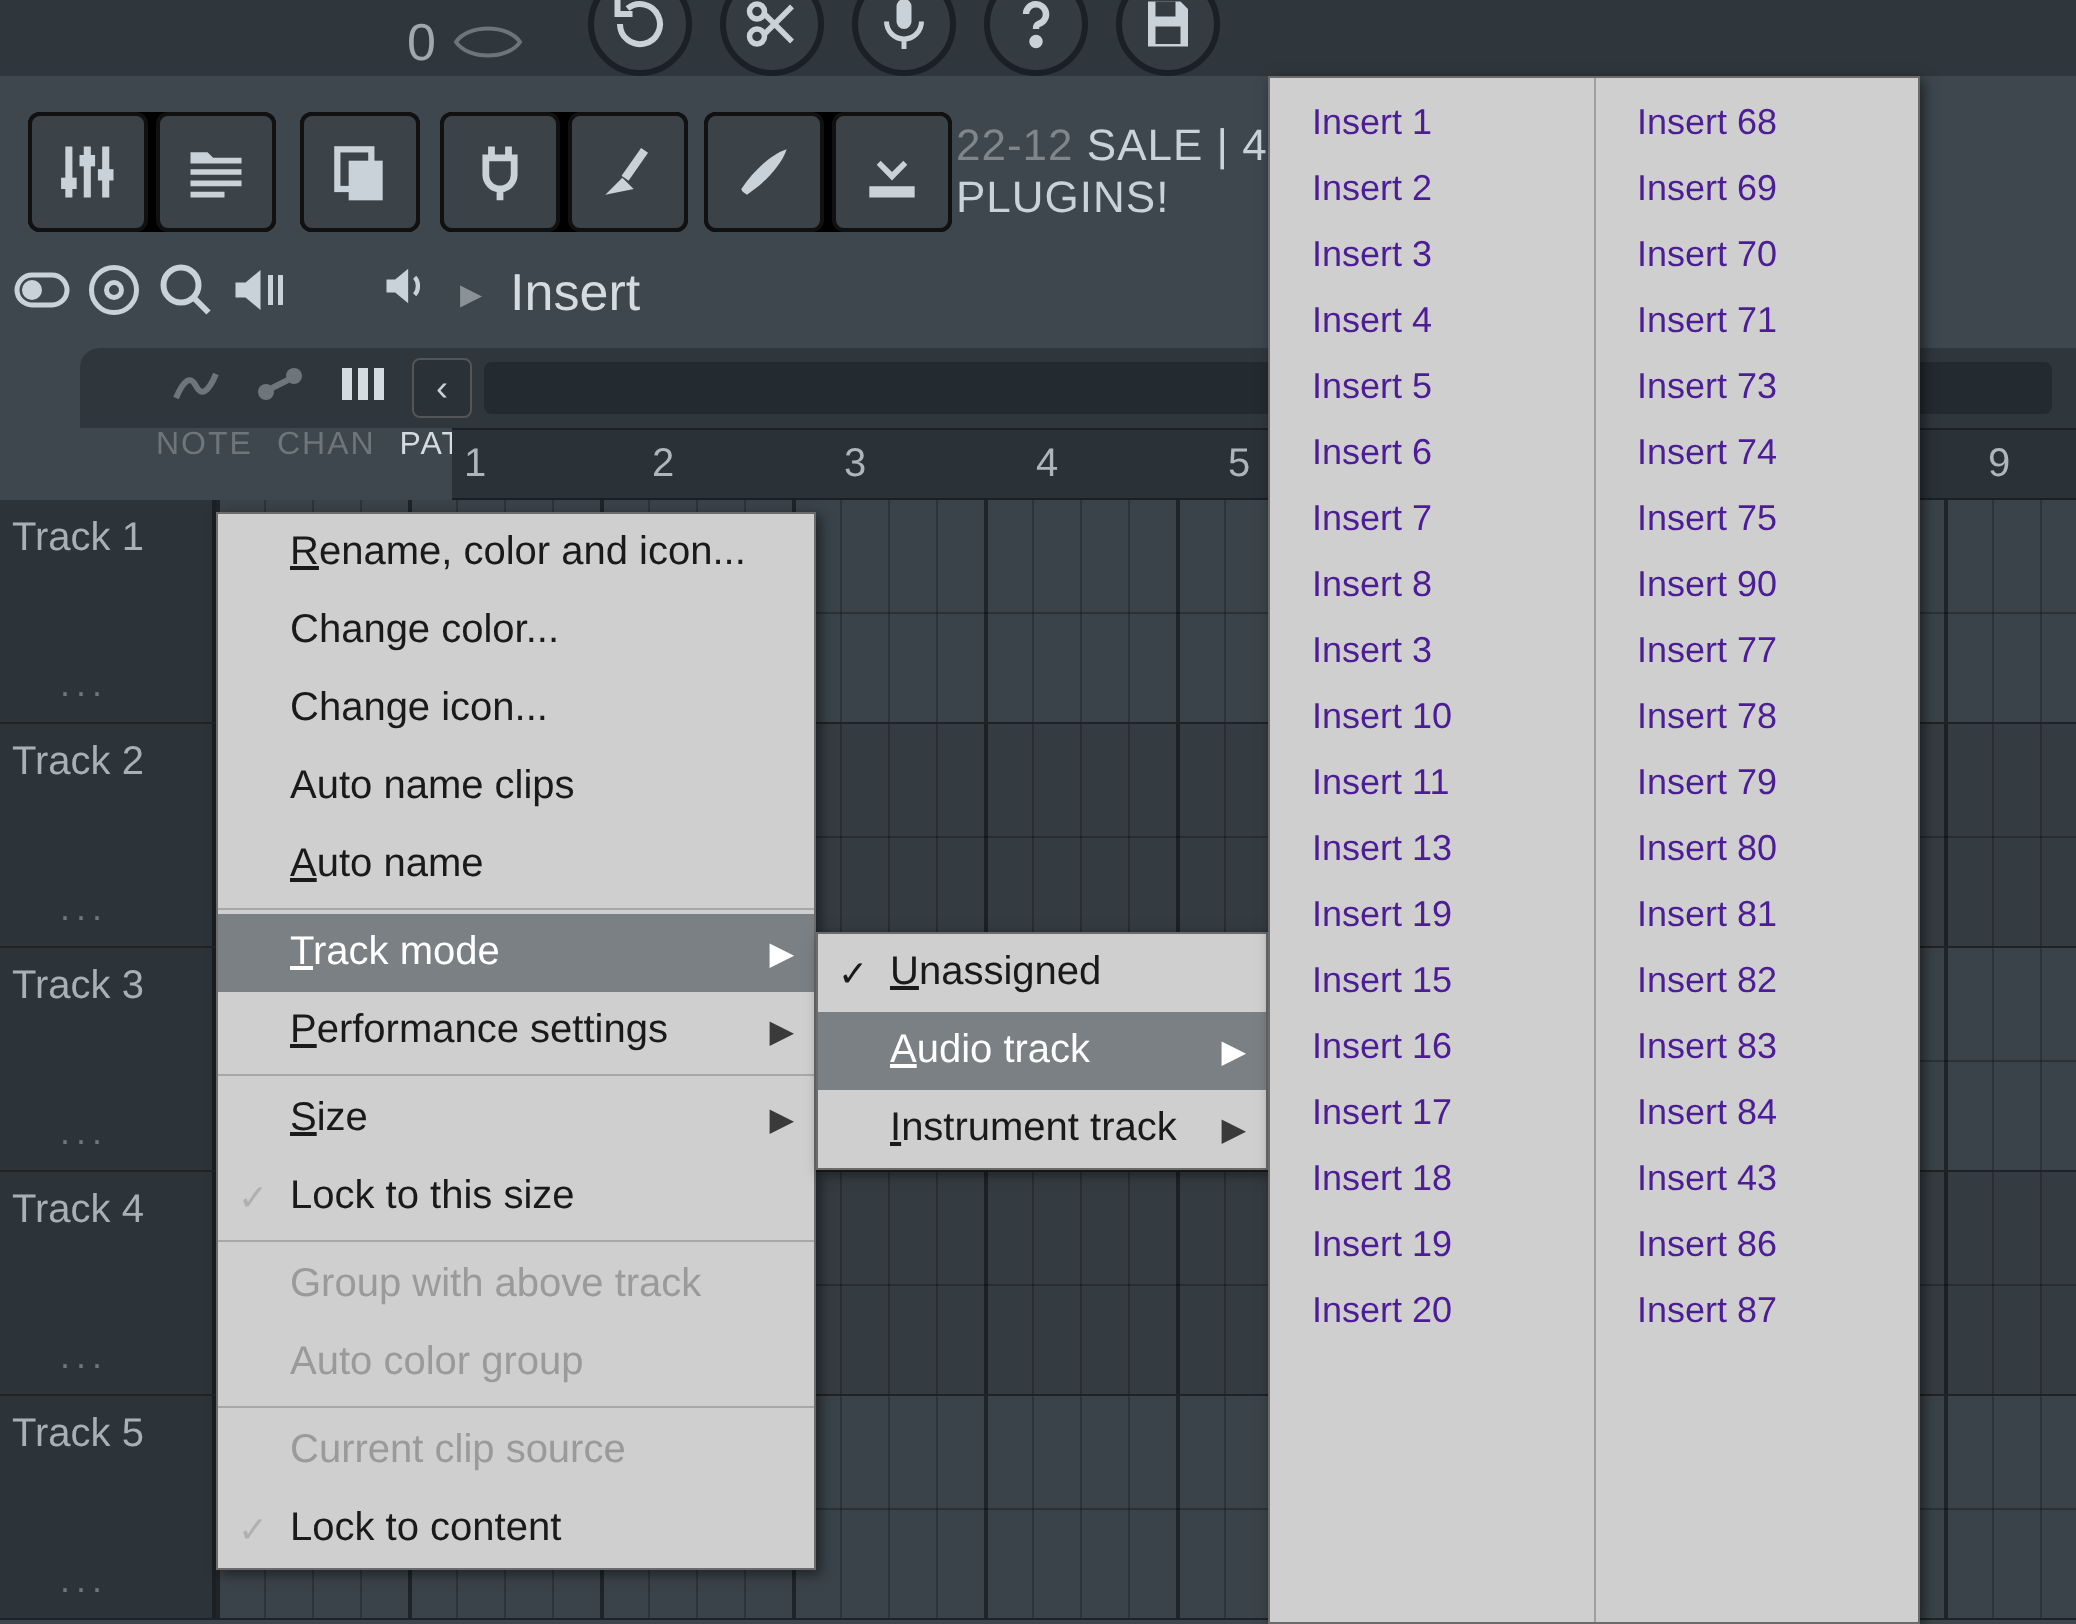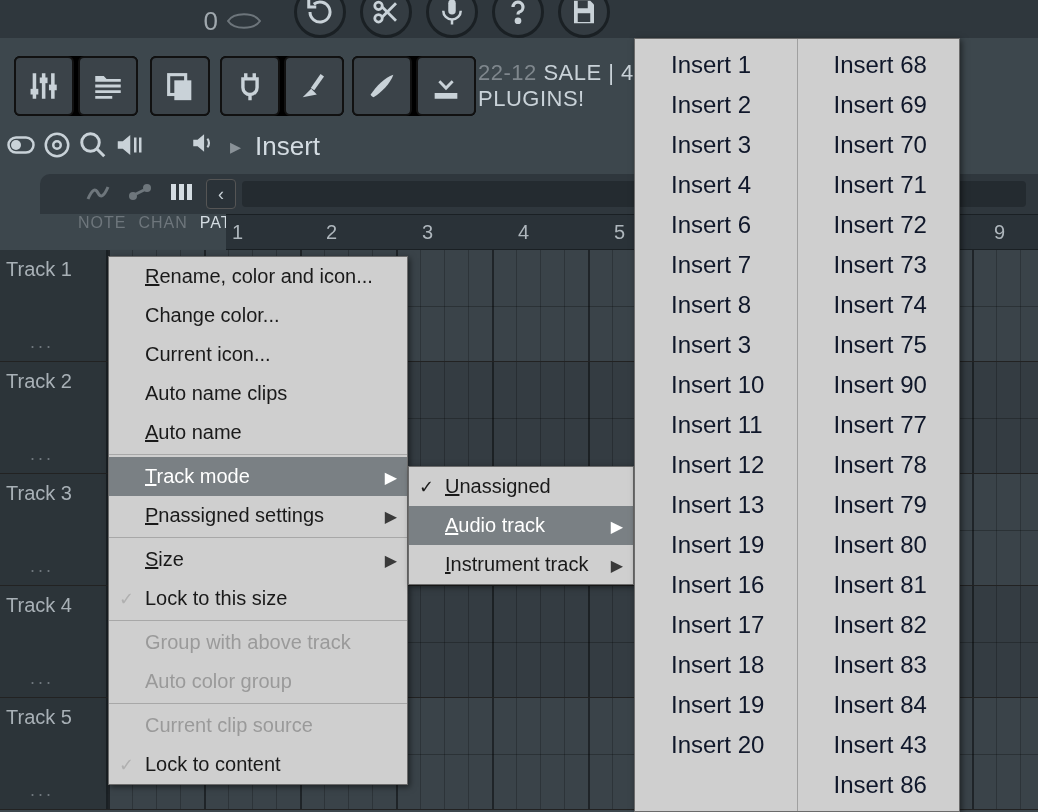--- a/index.html
+++ b/index.html
@@ -64,21 +64,21 @@
   .menu .arrow { position:absolute; right:10px; top:50%; transform:translateY(-50%); font-size:16px; color:#3a3a3a; }
   .menu .item.hover .arrow { color:#fff; }
   .menu .check { position:absolute; left:10px; top:50%; transform:translateY(-50%); font-size:18px; }
   .menu .check.dim { color:#b0b0b0; }
   .menu .u { text-decoration: underline; }
 
   
   .insert-menu { position:absolute; left:634px; top:38px; width:326px; height:774px; background:#cfcfcf; border:1px solid #6b6b6b; box-shadow:2px 2px 6px rgba(0,0,0,0.5); display:flex; }
   .insert-col { flex:1; padding:6px 0; }
   .insert-col.first { border-right:1px solid #a0a0a0; }
-  .insert-item { padding:6px 10px 6px 36px; font-size:24px; color:#0f172a; white-space:nowrap; }
+  .insert-item { padding:6px 10px 6px 21px; font-size:18px; color:#4c1d95; white-space:nowrap; }
 </style>
 </head>
 <body>
 
 <div class="top-strip">
   <div class="top-num">0</div>
   <div class="lips-icon">
     <svg viewBox="0 0 36 18">
         <path d="M2 9 C8 0 28 0 34 9 C28 18 8 18 2 9 Z" fill="none" stroke="#6d757b" stroke-width="2"></path>
       </svg>
@@ -464,26 +464,26 @@
         <div class="vline strong" style="left: 864px;"></div>
         <div class="vline" style="left: 888px;"></div>
         <div class="vline" style="left: 912px;"></div>
       </div>
   </div>
 </div>
 
 <div class="menu" style="left:108px; top:256px; width:300px">
   <div class="item"><span class="u">R</span><span>ename, color and icon...</span></div>
   <div class="item">Change color...</div>
-  <div class="item">Current icon...</div>
+  <div class="item">Change icon...</div>
   <div class="item">Auto name clips</div>
   <div class="item"><span class="u">A</span><span>uto name</span></div>
   <div class="sep"></div>
   <div class="item hover"><span class="u">T</span><span>rack mode</span><span class="arrow">▶</span></div>
-  <div class="item"><span class="u">P</span><span>nassigned settings</span><span class="arrow">▶</span></div>
+  <div class="item"><span class="u">P</span><span>erformance settings</span><span class="arrow">▶</span></div>
   <div class="sep"></div>
   <div class="item"><span class="u">S</span><span>ize</span><span class="arrow">▶</span></div>
   <div class="item"><span class="check dim">✓</span><span>Lock to this size</span></div>
   <div class="sep"></div>
   <div class="item disabled">Group with above track</div>
   <div class="item disabled">Auto color group</div>
   <div class="sep"></div>
   <div class="item disabled">Current clip source</div>
   <div class="item"><span class="check dim">✓</span><span>Lock to content</span></div>
 </div>
@@ -493,41 +493,41 @@
   <div class="item hover"><span class="u">A</span><span>udio track</span><span class="arrow">▶</span></div>
   <div class="item"><span class="u">I</span><span>nstrument track</span><span class="arrow">▶</span></div>
 </div>
 
 <div class="insert-menu">
   <div class="insert-col first" id="ins-col-a">
       <div class="insert-item">Insert 1</div>
       <div class="insert-item">Insert 2</div>
       <div class="insert-item">Insert 3</div>
       <div class="insert-item">Insert 4</div>
+      <div class="insert-item">Insert 5</div>
       <div class="insert-item">Insert 6</div>
       <div class="insert-item">Insert 7</div>
       <div class="insert-item">Insert 8</div>
       <div class="insert-item">Insert 3</div>
       <div class="insert-item">Insert 10</div>
       <div class="insert-item">Insert 11</div>
-      <div class="insert-item">Insert 12</div>
       <div class="insert-item">Insert 13</div>
       <div class="insert-item">Insert 19</div>
+      <div class="insert-item">Insert 15</div>
       <div class="insert-item">Insert 16</div>
       <div class="insert-item">Insert 17</div>
       <div class="insert-item">Insert 18</div>
       <div class="insert-item">Insert 19</div>
       <div class="insert-item">Insert 20</div>
     </div>
   <div class="insert-col" id="ins-col-b">
       <div class="insert-item">Insert 68</div>
       <div class="insert-item">Insert 69</div>
       <div class="insert-item">Insert 70</div>
       <div class="insert-item">Insert 71</div>
-      <div class="insert-item">Insert 72</div>
       <div class="insert-item">Insert 73</div>
       <div class="insert-item">Insert 74</div>
       <div class="insert-item">Insert 75</div>
       <div class="insert-item">Insert 90</div>
       <div class="insert-item">Insert 77</div>
       <div class="insert-item">Insert 78</div>
       <div class="insert-item">Insert 79</div>
       <div class="insert-item">Insert 80</div>
       <div class="insert-item">Insert 81</div>
       <div class="insert-item">Insert 82</div>

